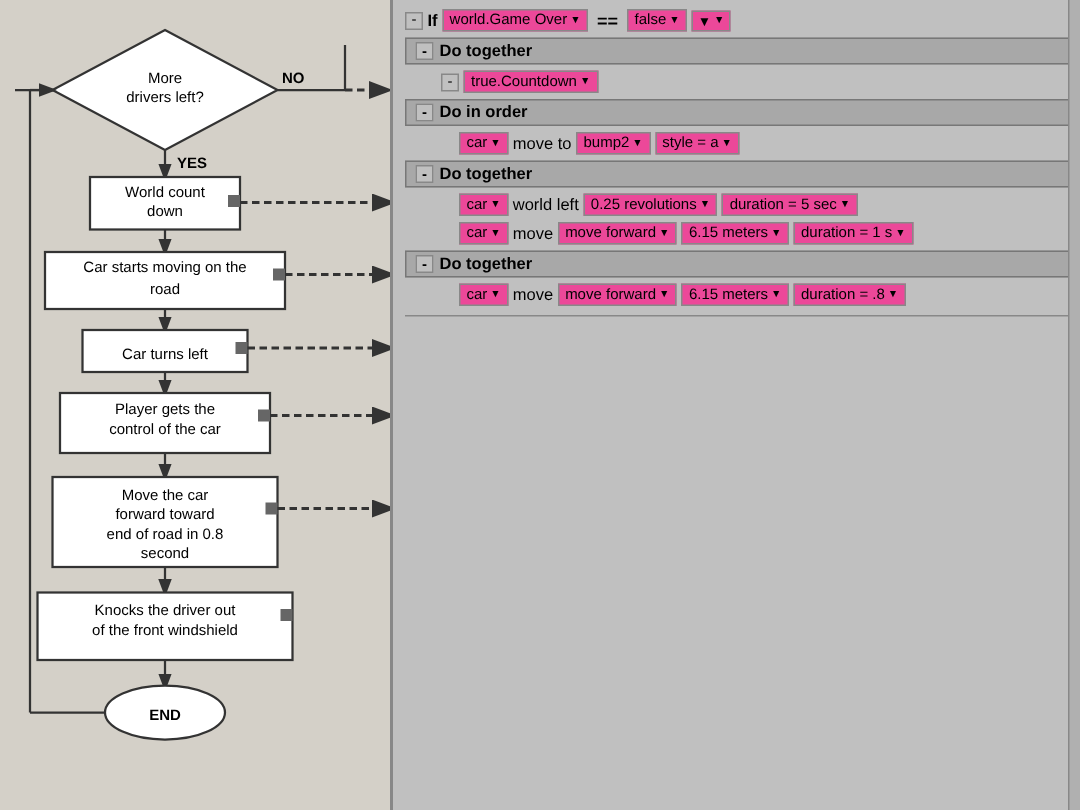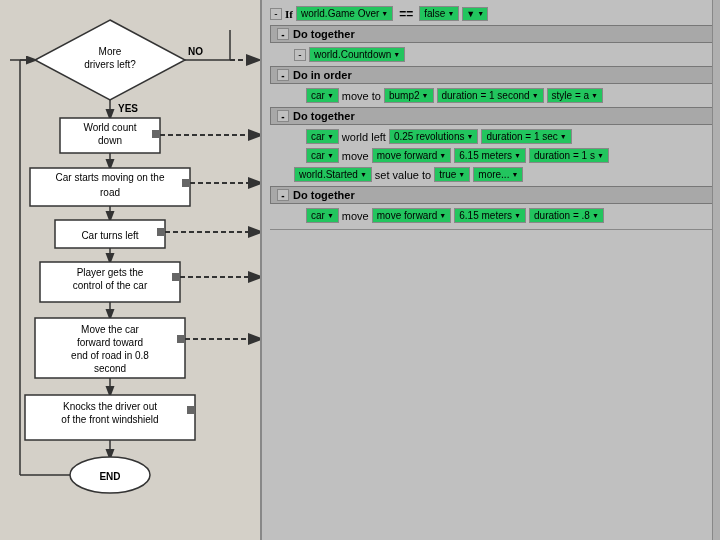--- a/index.html
+++ b/index.html
@@ -49,29 +49,28 @@
       display: flex;
       align-items: center;
       padding: 2px 0;
       gap: 3px;
       white-space: nowrap;
     }
 
     .code-label {
       font-weight: bold;
       font-size: 11px;
-      font-family: Liberation Serif, serif;
     }
 
     .indent1 { margin-left: 12px; }
     .indent2 { margin-left: 24px; }
     .indent3 { margin-left: 36px; }
 
     .select-box {
-      background: #22c55e;
+      background: #ec4899;
       border: 1px solid #888;
       padding: 1px 4px;
       font-size: 10px;
       display: inline-flex;
       align-items: center;
       gap: 2px;
     }
 
     .select-box::after {
       content: '▼';
@@ -253,62 +252,55 @@
       <span class="select-box" style="font-size:9px;padding:1px 3px;">▼</span>
     </div>
 
     <div class="section-header indent1">
       <span class="collapse-btn">-</span>
       <span>Do together</span>
     </div>
 
     <div class="code-row indent2">
       <span class="collapse-btn">-</span>
-      <span class="select-box">world.Countdown</span>
+      <span class="select-box">true.Countdown</span>
     </div>
 
     <div class="section-header indent2">
       <span class="collapse-btn">-</span>
       <span>Do in order</span>
     </div>
 
     <div class="code-row indent3">
       <span class="select-box">car</span>
       <span>move to</span>
       <span class="select-box">bump2</span>
-      <span class="select-box">duration = 1 second</span>
       <span class="select-box">style = a</span>
     </div>
 
     <div class="section-header indent2">
       <span class="collapse-btn">-</span>
       <span>Do together</span>
     </div>
 
     <div class="code-row indent3">
       <span class="select-box">car</span>
       <span>world left</span>
       <span class="select-box">0.25 revolutions</span>
-      <span class="select-box">duration = 1 sec</span>
+      <span class="select-box">duration = 5 sec</span>
     </div>
 
     <div class="code-row indent3">
       <span class="select-box">car</span>
       <span>move</span>
       <span class="select-box">move forward</span>
       <span class="select-box">6.15 meters</span>
       <span class="select-box">duration = 1 s</span>
     </div>
 
-    <div class="code-row indent2">
-      <span class="select-box">world.Started</span>
-      <span>set value to</span>
-      <span class="select-box">true</span>
-      <span class="select-box">more...</span>
-    </div>
 
     <div class="section-header indent2">
       <span class="collapse-btn">-</span>
       <span>Do together</span>
     </div>
 
     <div class="code-row indent3">
       <span class="select-box">car</span>
       <span>move</span>
       <span class="select-box">move forward</span>

